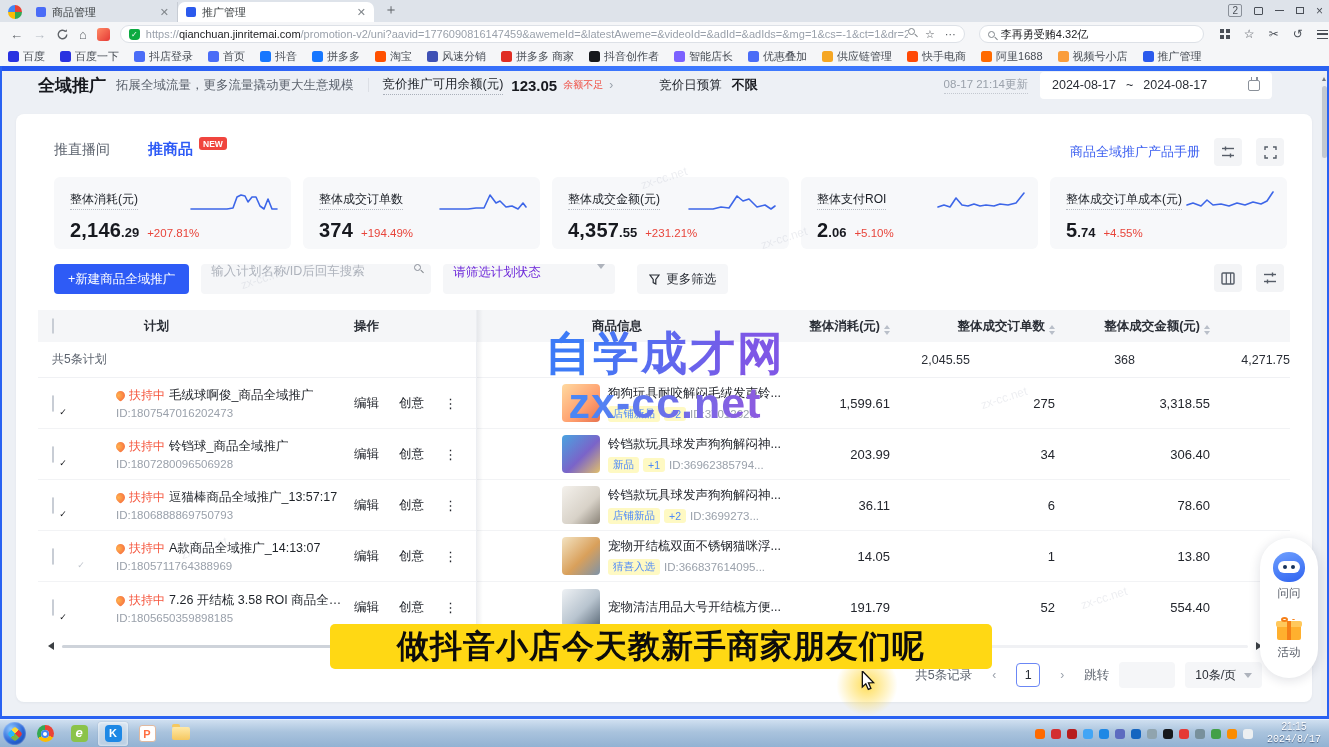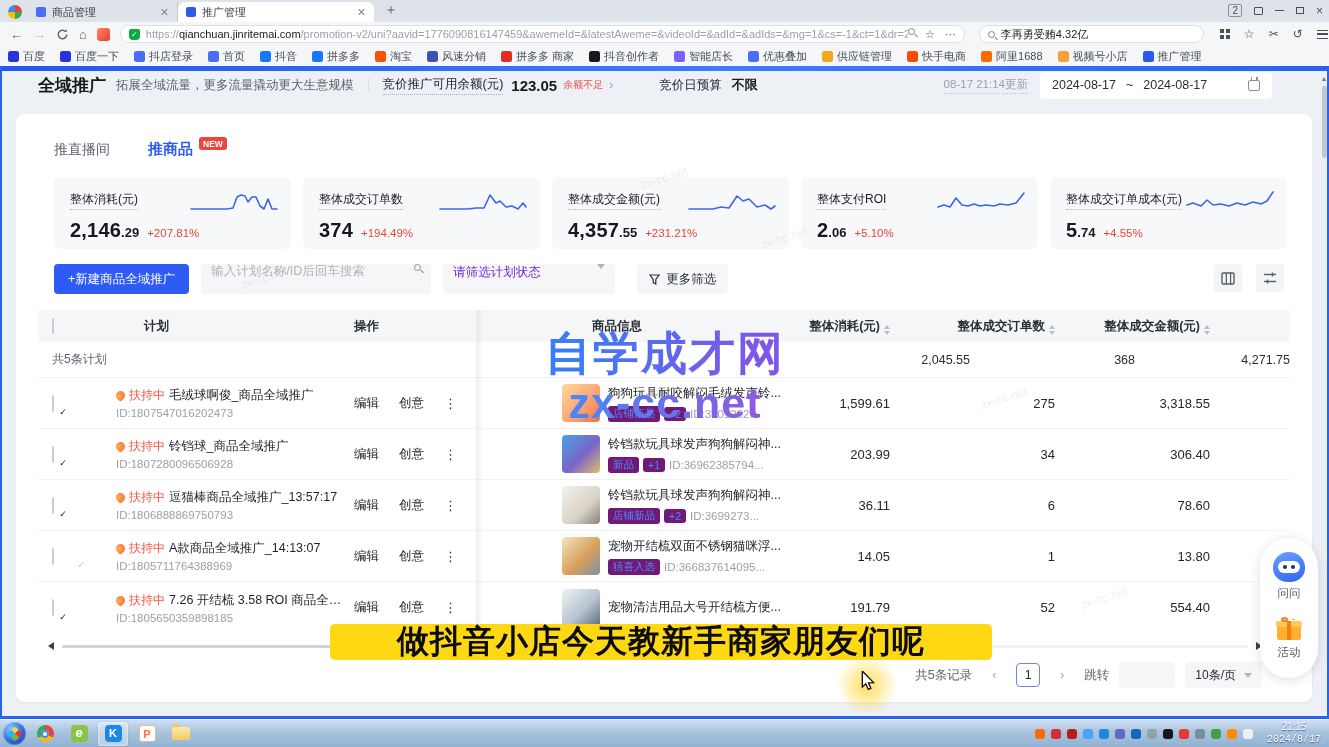--- a/index.html
+++ b/index.html
@@ -138,21 +138,21 @@
   .dots3 { color:#23262d; font-size:13px; letter-spacing:0; }
   .thumb { width:38px; height:38px; border-radius:4px; flex:none; }
   .t1 { background:linear-gradient(135deg,#ffd9a0,#ff9f6e 60%,#e8734f); }
   .t2 { background:linear-gradient(135deg,#4aa3e0,#7a64c9 55%,#e2c06a); }
   .t3 { background:linear-gradient(135deg,#f4f1ec,#d8d2c8 60%,#8a8378); }
   .t4 { background:linear-gradient(135deg,#f3e3c2,#d9a05b 55%,#7e93a8); }
   .t5 { background:linear-gradient(135deg,#eef1f4,#b8c4cf 55%,#5b6a78); }
   .pinfo { min-width:0; }
   .pname { font-size:12.5px; color:#23262d; white-space:nowrap; overflow:hidden; text-overflow:ellipsis; max-width:188px; }
   .ptags { display:flex; align-items:center; gap:4px; margin-top:4px; }
-  .pill { background:#701a75; color:#4e8af9; font-size:10.5px; border-radius:3px; padding:1px 5px; white-space:nowrap; }
+  .pill { background:#fef9c3; color:#4e8af9; font-size:10.5px; border-radius:3px; padding:1px 5px; white-space:nowrap; }
   .pid { color:#9aa1ab; font-size:11.5px; white-space:nowrap; }
   .colshadow { position:absolute; left:438px; top:0; width:7px; height:323px; background:linear-gradient(90deg, rgba(30,40,60,.07), rgba(30,40,60,0)); border-left:1px solid #eceef2; }
 
   .hscroll { position:absolute; left:22px; top:527px; width:1252px; height:10px; display:flex; align-items:center; }
   .harrow { width:0; height:0; flex:none; }
   .harrow.l { border-top:4.5px solid transparent; border-bottom:4.5px solid transparent; border-right:6px solid #3c4043; margin-left:10px; }
   .harrow.r { border-top:4.5px solid transparent; border-bottom:4.5px solid transparent; border-left:6px solid #3c4043; margin-right:28px; }
   .htrack { flex:1; height:3px; background:#f0f1f4; margin:0 8px; border-radius:2px; position:relative; }
   .hthumb { position:absolute; left:0; width:445px; height:3px; border-radius:2px; background:#ced3da; }
 
@@ -163,21 +163,21 @@
   .psize { height:26px; background:#f5f6f8; border-radius:4px; display:flex; align-items:center; gap:8px; padding:0 10px; color:#2a2e36; font-size:12px; }
 
   
   .wm-big { position:absolute; left:505px; top:252px; width:320px; text-align:center; pointer-events:none; z-index:30; }
   .wm-l1 { font-size:46px; font-weight:bold; letter-spacing:2px;
     background:linear-gradient(100deg,#3d7bf7 25%,#7e57e6 75%); -webkit-background-clip:text; background-clip:text; color:transparent; }
   .wm-l2 { font-size:43px; font-weight:bold; letter-spacing:1px; margin-top:-6px;
     background:linear-gradient(100deg,#4a86f5 25%,#8a5ce0 75%); -webkit-background-clip:text; background-clip:text; color:transparent; }
   .wm-s { position:absolute; font-size:12px; color:#77809a; opacity:.13; transform:rotate(-18deg); pointer-events:none; }
 
-  .banner { position:absolute; left:330px; top:553px; width:662px; height:36px; background:#ffd814; border-radius:5px; z-index:40;
+  .banner { position:absolute; left:330px; top:553px; width:662px; height:45px; background:#ffd814; border-radius:5px; z-index:40;
     display:flex; align-items:center; justify-content:center; }
   .banner span { font-size:32px; font-weight:900; color:#0c0c0c; letter-spacing:1px; white-space:nowrap; }
 
   .glow { position:absolute; left:836px; top:583px; width:62px; height:62px; border-radius:50%; z-index:39;
     background:radial-gradient(circle, rgba(255,216,60,.85), rgba(255,216,60,0) 70%); }
   .cursor { position:absolute; left:860px; top:600px; z-index:60; }
 
   .floatw { position:absolute; left:1260px; top:467px; width:58px; height:140px; background:#fff; border-radius:29px; z-index:45;
     box-shadow:0 2px 12px rgba(20,30,60,.14); display:flex; flex-direction:column; align-items:center; padding-top:14px; gap:4px; }
   .robot { width:32px; height:30px; border-radius:50% 50% 46% 46%; background:linear-gradient(160deg,#6fa0ff,#2f63f0); position:relative; }
@@ -380,20 +380,36 @@
         </span>
       </span>
     </div>
 
     <div class="card">
 
       <div class="view-tabs">
         <span class="vt">推直播间</span>
         <span class="vt active">推商品</span>
         <span class="newbadge">NEW</span>
+      </div>
+      <div class="vt-right">
+        <span class="manual">商品全域推广产品手册</span>
+        <span class="iconbtn">
+          <svg class="sliders-i" width="14" height="14" viewBox="0 0 14 14">
+              <line x1="1" y1="3.5" x2="13" y2="3.5"></line>
+              <line x1="1" y1="10.5" x2="13" y2="10.5"></line>
+              <line x1="4.5" y1="1.5" x2="4.5" y2="5.5"></line>
+              <line x1="9.5" y1="8.5" x2="9.5" y2="12.5"></line>
+            </svg>
+        </span>
+        <span class="iconbtn">
+          <svg width="13" height="13" viewBox="0 0 13 13">
+              <path class="fsq" d="M1 4V1h3M9 1h3v3M12 9v3H9M4 12H1V9"></path>
+            </svg>
+        </span>
       </div>
 
       <div class="stats">
         <div class="scard">
           <span class="slabel">整体消耗(元)</span>
           <svg class="spark sline" width="90" height="26" viewBox="0 0 90 26">
               <polyline points="2,20 38,20 44,19 48,8 52,6 56,7 59,13 63,8 67,8 71,17 75,20 79,10 83,20 88,20"></polyline>
             </svg>
           <div class="sval">
               <span class="sint">2,146</span>

